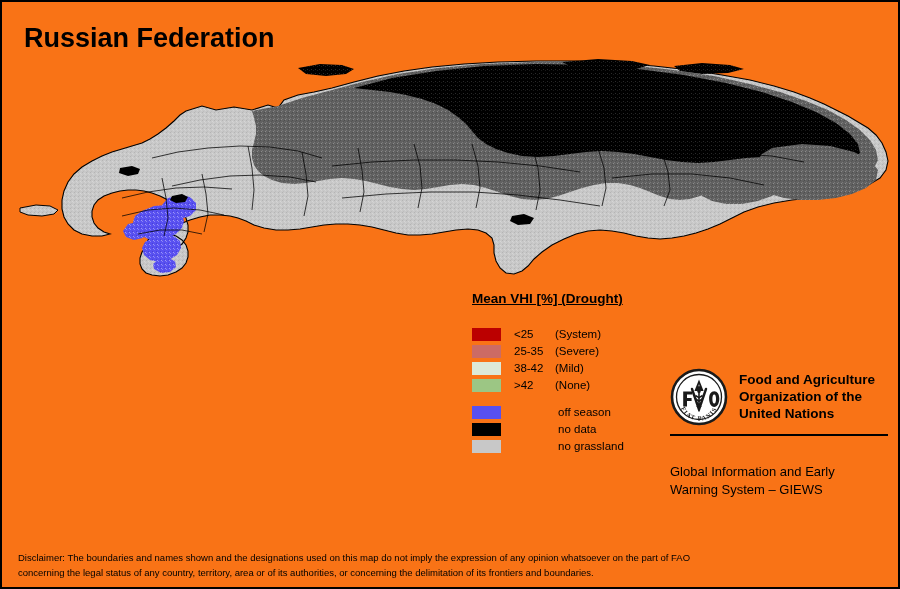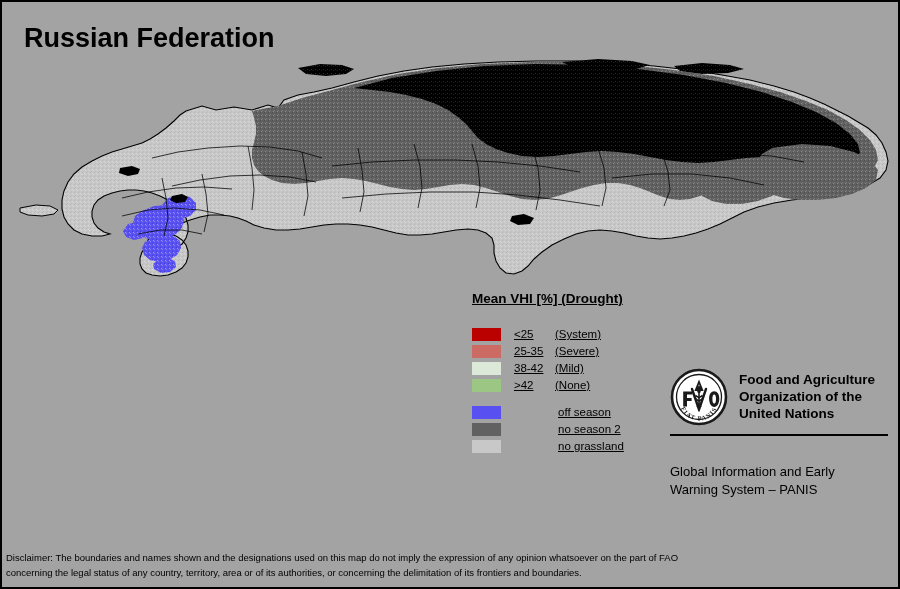--- a/index.html
+++ b/index.html
@@ -7,21 +7,21 @@
     padding: 0;
     background: #ffffff;
   }
   body {
     font-family: "Liberation Sans", sans-serif;
   }
   #page {
     position: relative;
     width: 900px;
     height: 589px;
-    background: #a3a3a3;
+    background: #f97316;
     border: 2px solid #000000;
     box-sizing: border-box;
     overflow: hidden;
   }
 
   
   #map-title {
     position: absolute;
     left: 22px;
     top: 21px;
@@ -91,21 +91,20 @@
     height: 13px;
     flex: 0 0 29px;
     margin-right: 13px;
   }
   .legend-label {
     display: flex;
     font-size: 11.5px;
     color: #000000;
     white-space: nowrap;
     line-height: 13px;
-    text-decoration: underline;
   }
   .legend-range {
     display: inline-block;
     min-width: 41px;
   }
   .legend-gap {
     height: 10px;
   }
   .legend-row.status .legend-label {
     font-size: 11.5px;
@@ -145,21 +144,21 @@
   #fao-sub {
     margin-top: 27px;
     font-size: 13px;
     line-height: 18px;
     color: #000000;
   }
 
   
   #disclaimer {
     position: absolute;
-    left: 4px;
+    left: 16px;
     top: 548px;
     width: 860px;
     font-size: 9.5px;
     line-height: 15px;
     color: #000000;
   }
 </style>
 </head>
 <body>
 
@@ -338,25 +337,25 @@
       </span>
     </div>
 
     <div class="legend-gap"></div>
 
     <div class="legend-row status">
       <span class="legend-swatch" style="background:#5850f0"></span>
       <span class="legend-label">off season</span>
     </div>
 
-
     <div class="legend-row status">
-      <span class="legend-swatch" style="background:#616161"></span>
-      <span class="legend-label">no season 2</span>
-    </div>
+      <span class="legend-swatch" style="background:#000000"></span>
+      <span class="legend-label">no data</span>
+    </div>
+
 
     <div class="legend-row status">
       <span class="legend-swatch" style="background:#c8c8c8"></span>
       <span class="legend-label">no grassland</span>
     </div>
   </div>
 
   <div id="fao-block">
     <div id="fao-head">
       <div id="fao-emblem">
@@ -386,21 +385,21 @@
       </div>
       <div id="fao-name">
         <div>Food and Agriculture</div>
         <div>Organization of the</div>
         <div>United Nations</div>
       </div>
     </div>
     <div id="fao-divider"></div>
     <div id="fao-sub">
       <div>Global Information and Early</div>
-      <div>Warning System – PANIS</div>
+      <div>Warning System – GIEWS</div>
     </div>
   </div>
 
   <div id="disclaimer">
     <div>Disclaimer: The boundaries and names shown and the designations used on this map do not imply the expression of any opinion whatsoever on the part of FAO</div>
     <div>concerning the legal status of any country, territory, area or of its authorities, or concerning the delimitation of its frontiers and boundaries.</div>
   </div>
 
 </div>
 

